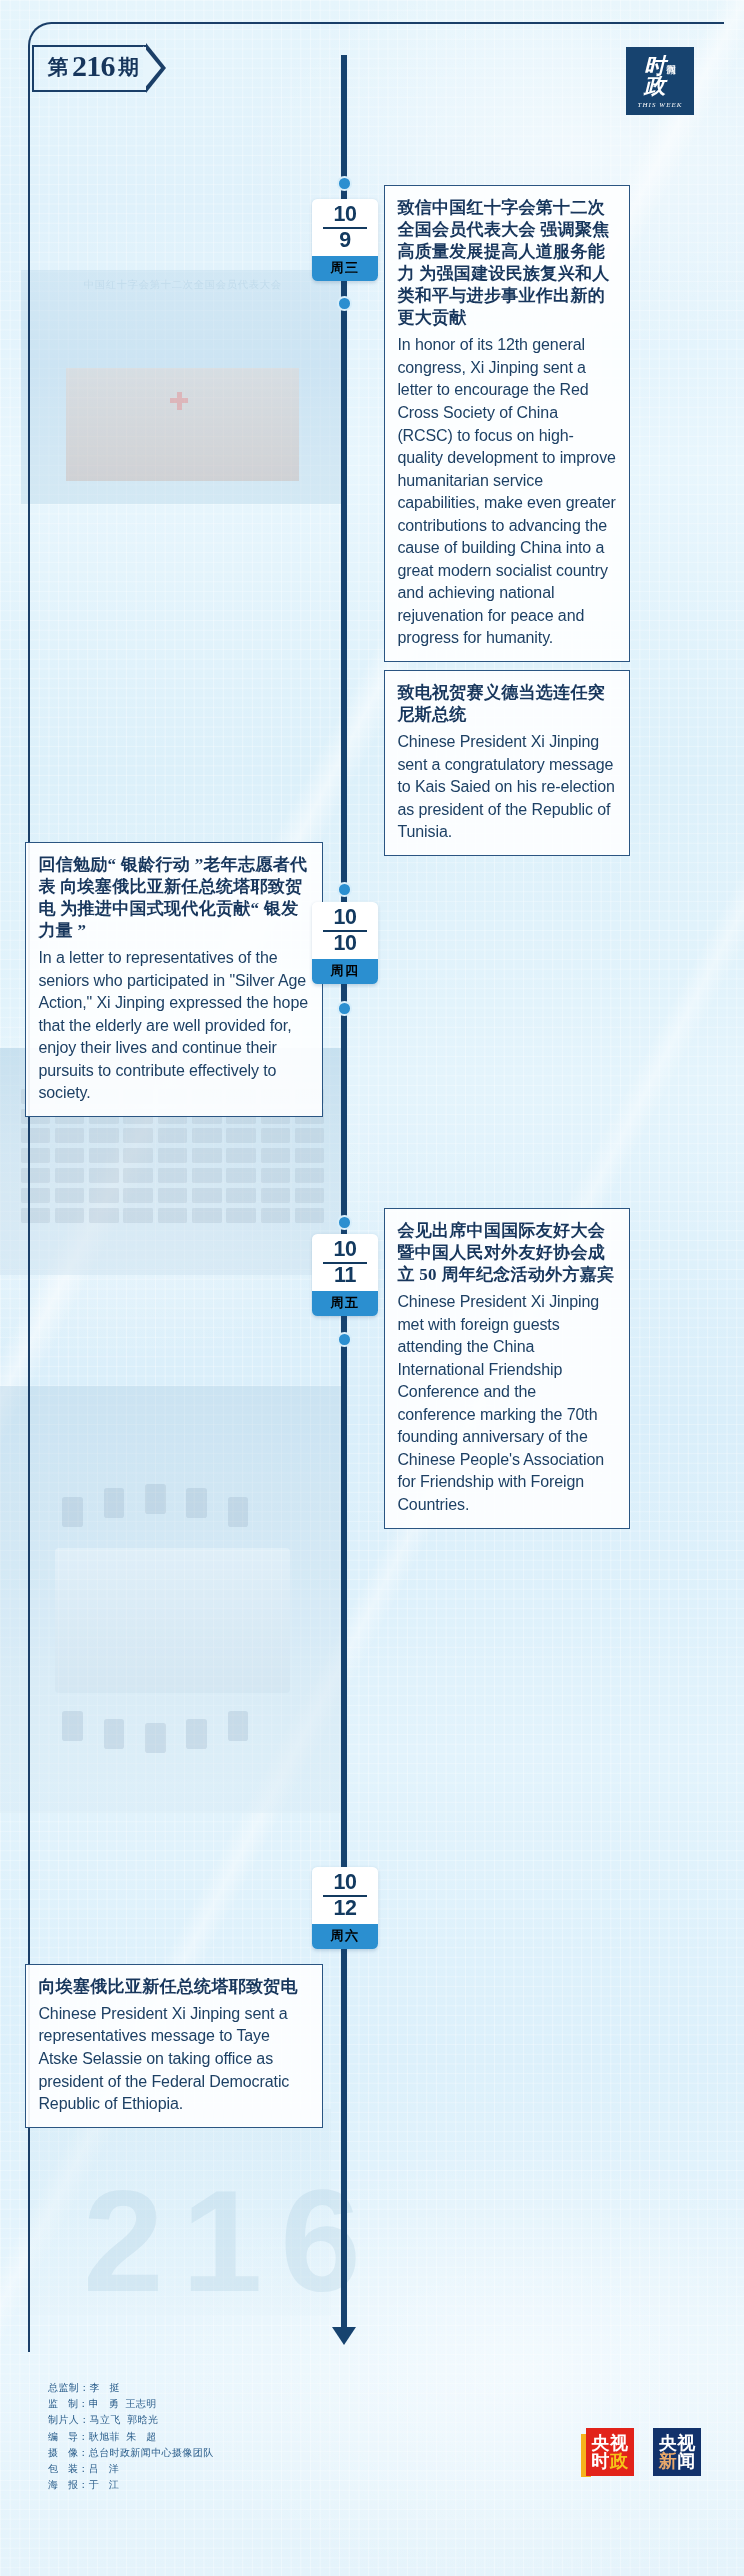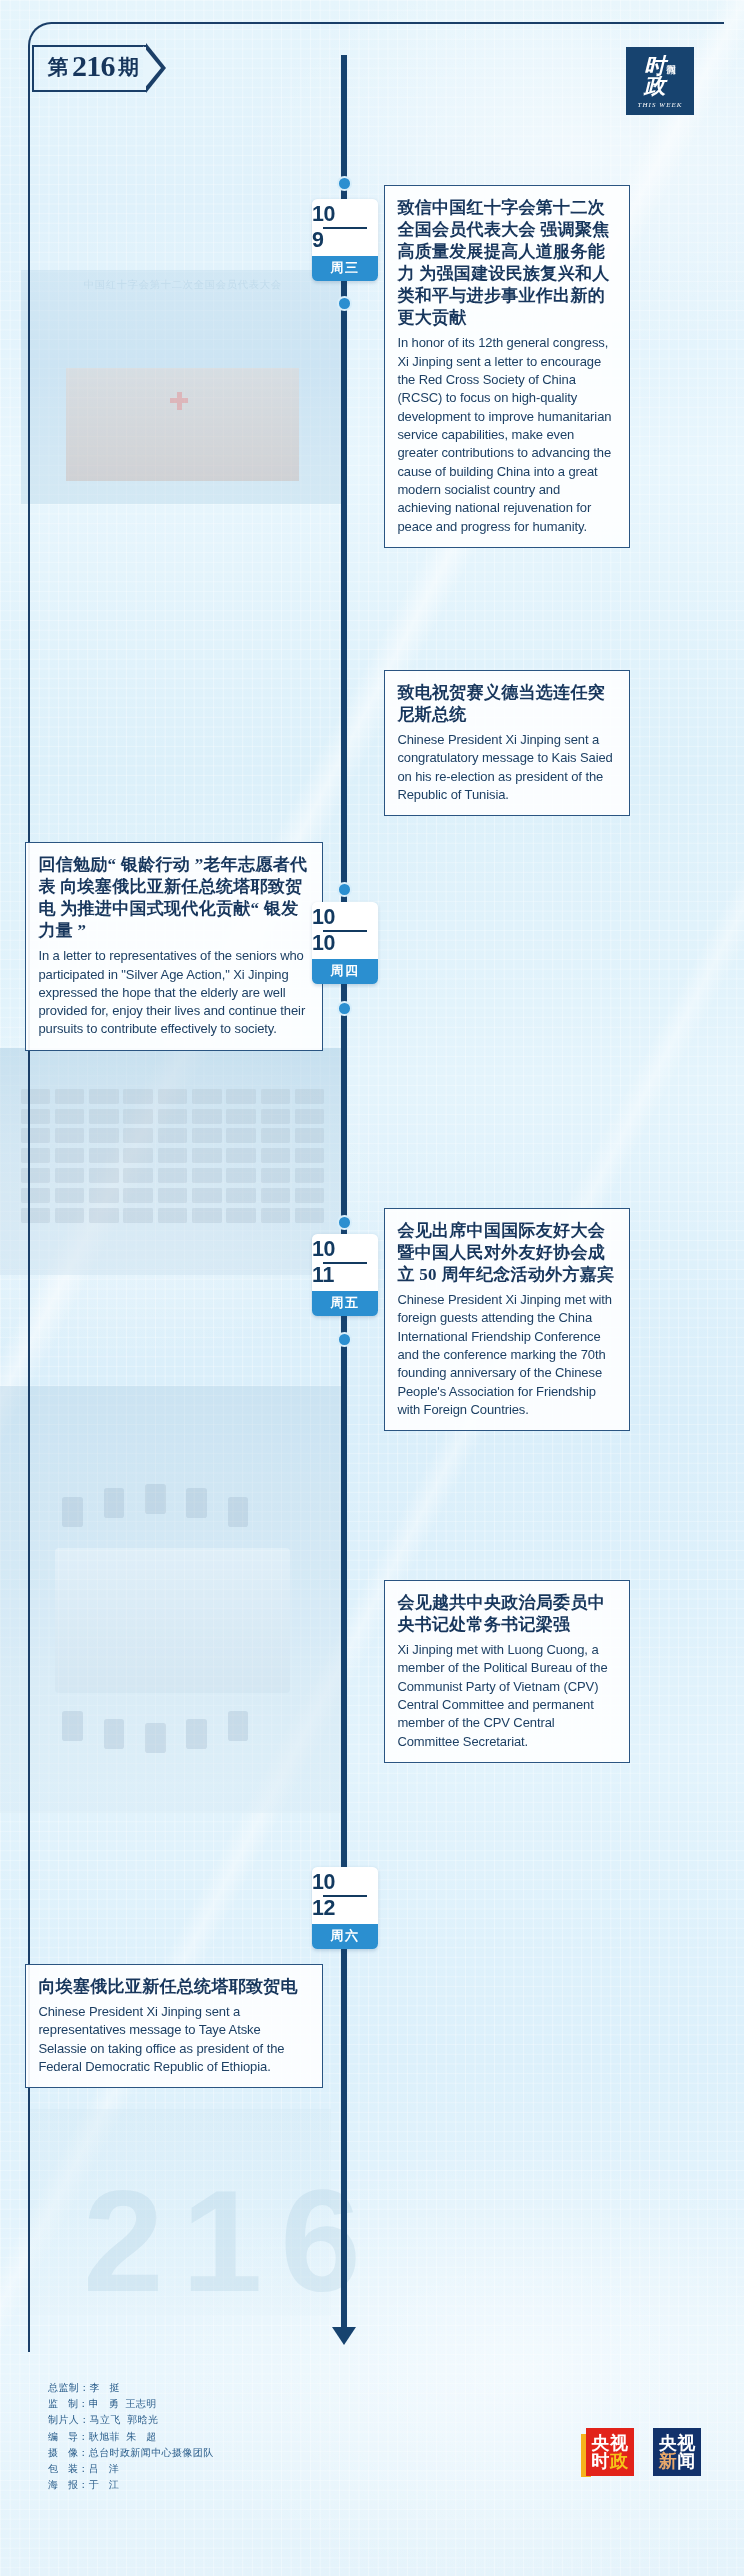--- a/index.html
+++ b/index.html
@@ -194,39 +194,39 @@
     left: 312px;
     width: 66px;
     z-index: 7;
     border-radius: 5.5px;
     overflow: hidden;
     box-shadow: 0 1.4px 3.4px rgba(23,67,111,0.18);
   }
   .date-top {
     background: #ffffff;
     padding: 4.8px 0 4.1px;
-    text-align: left;
+    text-align: center;
   }
   .date-m, .date-d {
     font-family: "Liberation Sans", sans-serif;
     font-size: 21.4px;
     font-weight: 700;
     color: #133a60;
     line-height: 1.02;
     display: block;
     letter-spacing: -0.3px;
   }
   .date-rule {
     width: 44px; height: 2.1px;
     background: #133a60;
     margin: 1.4px auto 0.7px;
   }
   .date-week {
     background: #2b8fd0;
-    color: #ffffff;
+    color: #000000;
     text-align: center;
     font-size: 13px;
     font-weight: 700;
     letter-spacing: 1.4px;
     padding: 2.8px 0 4.1px;
     font-family: "Liberation Sans", sans-serif;
   }
 
   
   .node {
@@ -254,21 +254,21 @@
     font-family: "Liberation Serif", "DejaVu Serif", serif;
     font-size: 17px;
     line-height: 1.30;
     color: #17365c;
     font-weight: 700;
     letter-spacing: 0.3px;
     margin-bottom: 4.8px;
   }
   .card p {
     font-family: "Liberation Sans", sans-serif;
-    font-size: 13px;
+    font-size: 16px;
     line-height: 1.41;
     color: #1d4064;
     letter-spacing: -0.1px;
   }
 
   
   .photo {
     position: absolute;
     z-index: 1;
     opacity: 0.40;
@@ -558,24 +558,20 @@
   <div class="card left" style="top:842px;">
     <h3>回信勉励“ 银龄行动 ”老年志愿者代表 向埃塞俄比亚新任总统塔耶致贺电 为推进中国式现代化贡献“ 银发力量 ”</h3>
     <p>In a letter to representatives of the seniors who participated in "Silver Age Action," Xi Jinping expressed the hope that the elderly are well provided for, enjoy their lives and continue their pursuits to contribute effectively to society.</p>
   </div>
 
   <div class="card right" style="top:1208px;">
     <h3>会见出席中国国际友好大会暨中国人民对外友好协会成立 50 周年纪念活动外方嘉宾</h3>
     <p>Chinese President Xi Jinping met with foreign guests attending the China International Friendship Conference and the conference marking the 70th founding anniversary of the Chinese People's Association for Friendship with Foreign Countries.</p>
   </div>
 
-  <div class="card right" style="top:1580px;">
-    <h3>会见越共中央政治局委员中央书记处常务书记梁强</h3>
-    <p>Xi Jinping met with Luong Cuong, a member of the Political Bureau of the Communist Party of Vietnam (CPV) Central Committee and permanent member of the CPV Central Committee Secretariat.</p>
-  </div>
 
   <div class="card left" style="top:1964px;">
     <h3>向埃塞俄比亚新任总统塔耶致贺电</h3>
     <p>Chinese President Xi Jinping sent a representatives message to Taye Atske Selassie on taking office as president of the Federal Democratic Republic of Ethiopia.</p>
   </div>
 
   <div class="credits">
     <div class="credit-line">总监制：李   挺</div>
     <div class="credit-line">监   制：申   勇  王志明</div>
     <div class="credit-line">制片人：马立飞  郭晗光</div>

